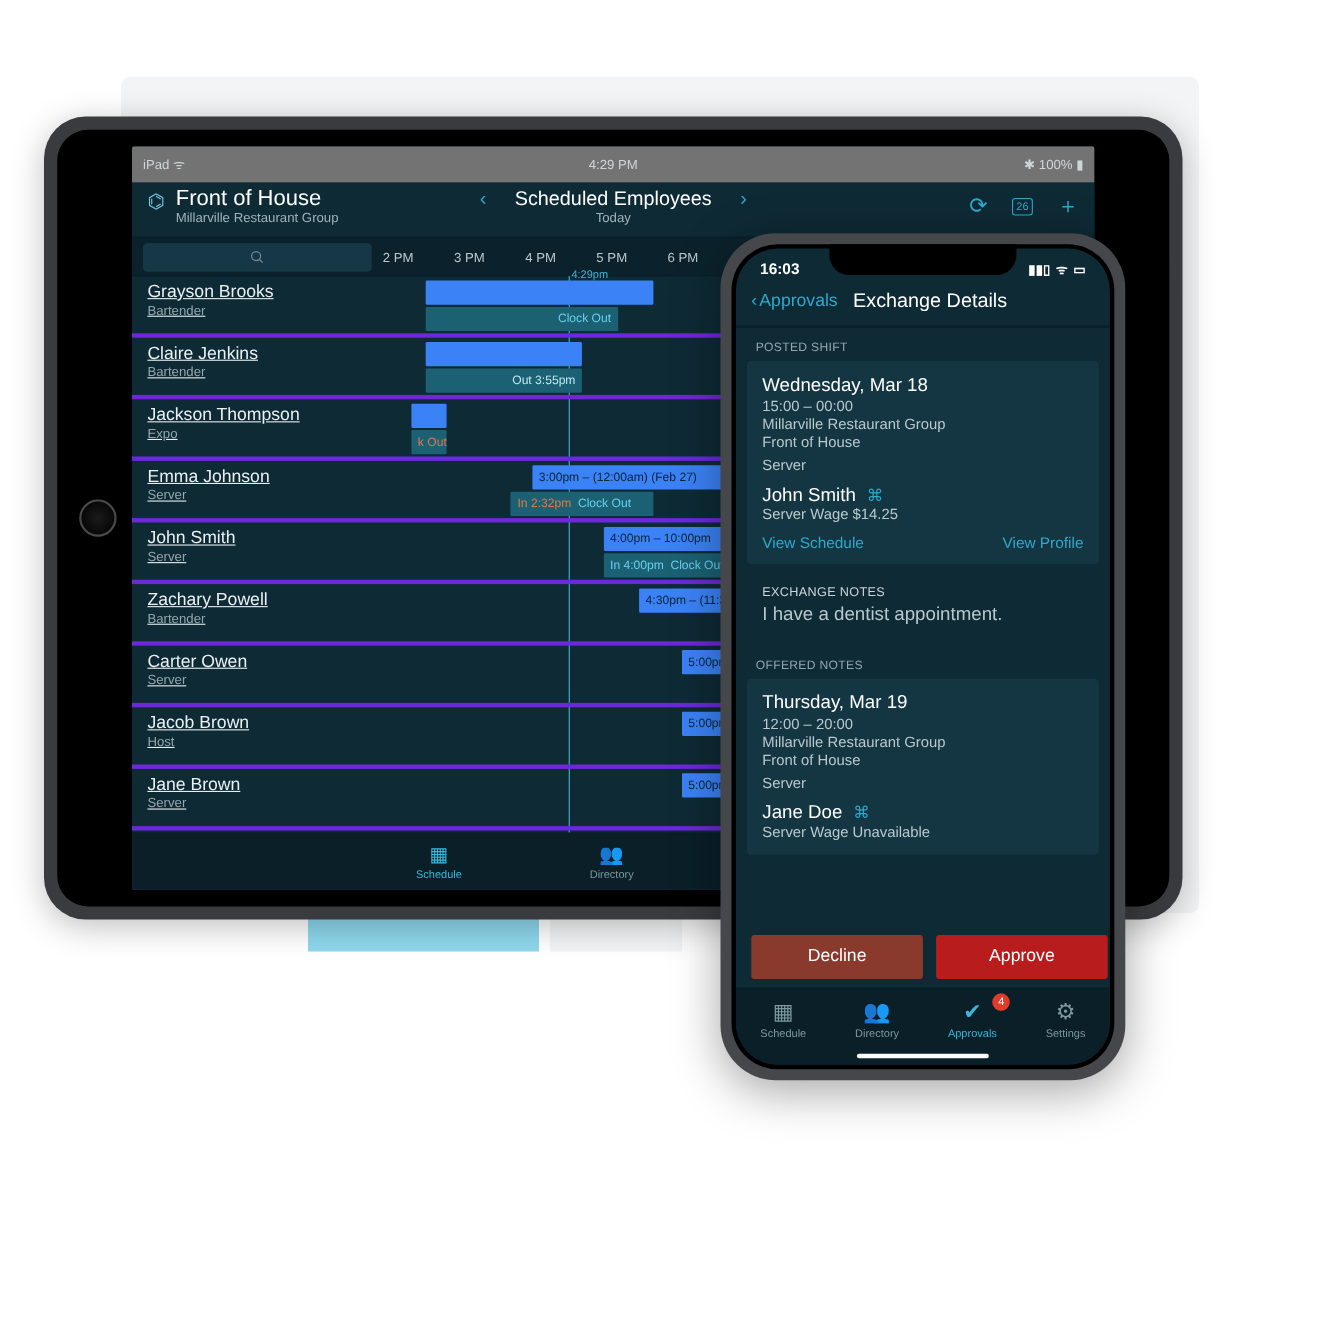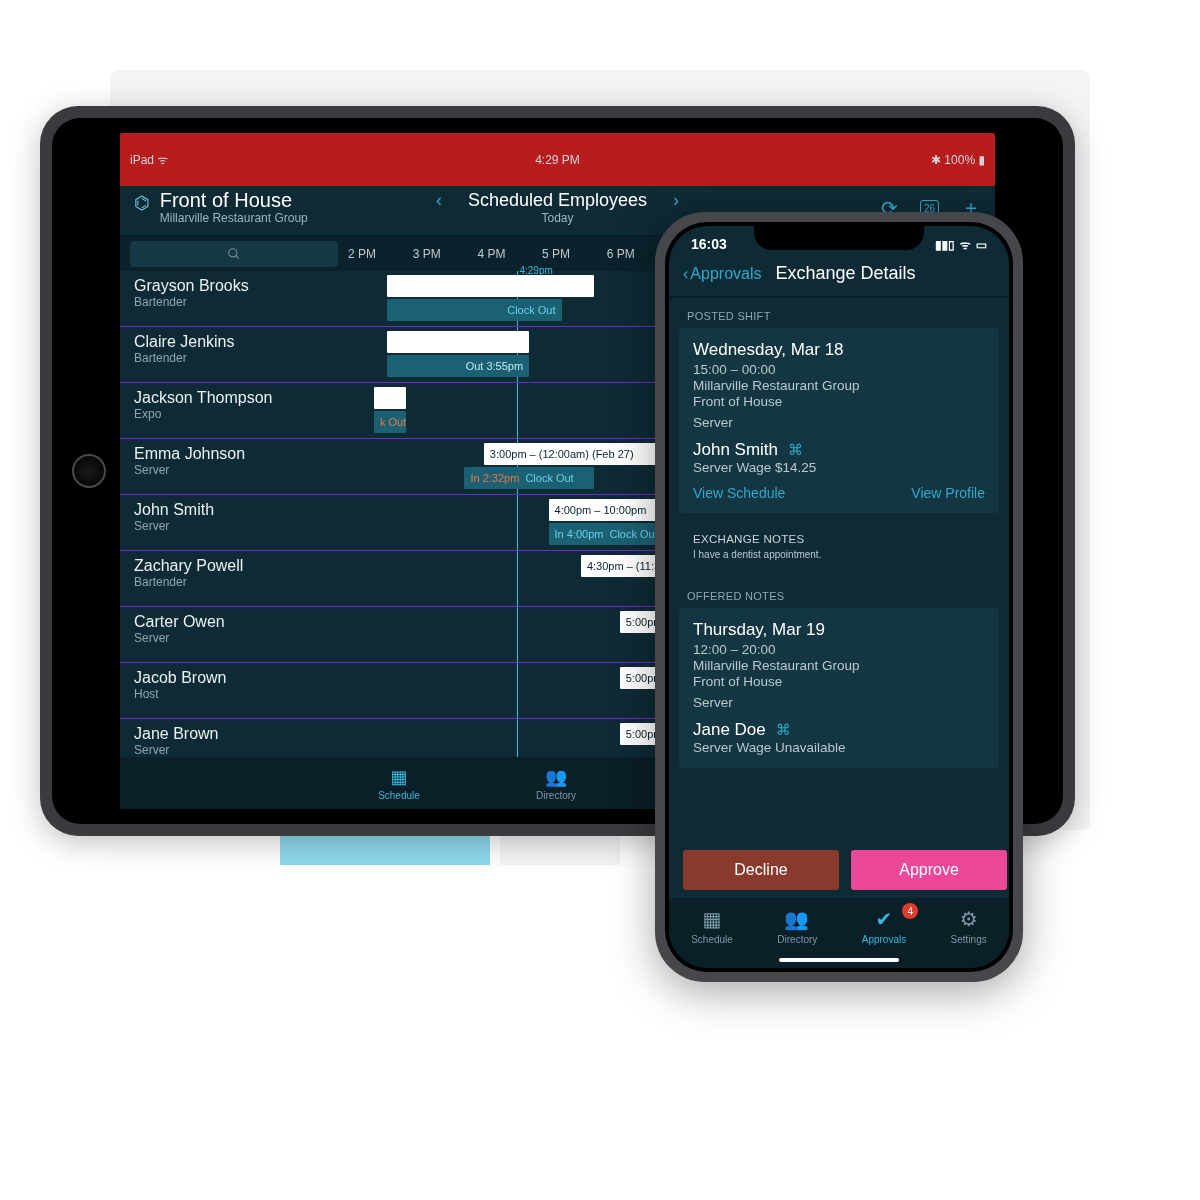--- a/index.html
+++ b/index.html
@@ -54,22 +54,22 @@
     width: 100%; height: 100%;
     background: #0e2a35;
     border-radius: 2px;
     position: relative;
     overflow: hidden;
     color: #e8eef0;
     font-size: 14px;
   }
   .statusbar {
     display:flex; justify-content:space-between; align-items:center;
-    padding: 18px 10px; font-size: 12px; color:#cfd6d8;
-    background:#b91c1c;
+    padding: 8px 10px; font-size: 12px; color:#cfd6d8;
+    background:#737373;
   }
   .statusbar span.time { position:absolute; left:50%; transform:translateX(-50%);}
   .ipad-header {
     display:flex; align-items:center; justify-content:space-between;
     padding: 4px 14px 10px 14px;
     border-bottom: 2px solid #07202a;
     background:#0e2a35;
     position: relative;
   }
   .hdr-left { display:flex; align-items:flex-start; gap:10px;}
@@ -96,30 +96,31 @@
   .time-cols { flex:1; display:flex; position:relative;}
   .time-col { flex:1; font-size:12px; color:#bcc9ce; text-align:left;}
   .time-marker-lbl { position:absolute; font-size:10px; color:#3fb6d6;}
   .sched-body {
     position: relative;
     height: 560px;
     overflow: hidden;
   }
   .sched-row {
     display:flex; align-items:stretch;
-    border-bottom:1px solid #6d28d9;
+    border-bottom:4px solid #6d28d9;
     height:56px;
     position:relative;
+    text-decoration:underline;
   }
   .emp-cell { width:228px; padding:6px 14px; }
   .emp-name { font-size:16px; color:#eaf1f3;}
   .emp-role { font-size:12px; color:#93a6ad;}
   .lane { flex:1; position:relative; }
   .bar { position:absolute; height:22px; border-radius:1px; display:flex; align-items:center; padding:0 6px; font-size:11px; white-space:nowrap; }
-  .bar.primary { background:#ffffff; color:#082432; top:4px;}
+  .bar.primary { background:#3b82f6; color:#082432; top:4px;}
   .bar.secondary { background:#1c6073; color:#bfe8f2; top:28px; gap:6px;}
   .now-line {
     position:absolute; top:0; bottom:0; width:1px; background:#3fb6d6;
   }
   .ipad-tabbar {
     position:absolute; bottom:0; left:0; right:0;
     height:52px; background:#0a1f28;
     display:flex; justify-content:space-around; align-items:center;
     border-top:1px solid #07202a;
     padding: 0 200px;
@@ -182,25 +183,25 @@
   }
   .card .big { font-size:17px; color:#fff; margin-bottom:2px;}
   .card .line { font-size:13.5px; color:#b9c8ce; margin-bottom:1px;}
   .person-row { display:flex; align-items:center; gap:10px; margin-top:10px;}
   .person-row .nm { font-size:17px; color:#fff;}
   .chat-ico { color:#2fa9cc; font-size:15px;}
   .links { display:flex; justify-content:space-between; margin-top:10px; font-size:14px;gap:44px;}
   .lnk { color:#2fa9cc;}
   .notes { margin:6px 10px 2px 10px; padding:10px 14px 4px 14px;}
   .notes .hd { font-size:11.5px; color:#cbd5d9; letter-spacing:.3px; margin-bottom:4px;}
-  .notes .txt { font-size:10px; color:#b9c8ce;}
+  .notes .txt { font-size:17px; color:#b9c8ce;}
   .action-row { display:flex; gap:12px; padding:10px 2px 8px 14px;}
   .btn { flex:1; height:40px; border-radius:3px; display:flex; align-items:center; justify-content:center; font-size:16px; color:#fff;}
   .btn.decline { background:#8a3a2d;}
-  .btn.approve { background:#ec4899;}
+  .btn.approve { background:#b91c1c;}
   .ph-tabbar { position:absolute; bottom:0; left:0; right:0;
     height:70px; background:#0a1f28; border-top:1px solid #07202a;
     display:flex; justify-content:space-around; align-items:flex-start; padding-top:8px;}
   .ph-tab { display:flex; flex-direction:column; align-items:center; font-size:10px; color:#7d98a1; gap:3px; position:relative;}
   .ph-tab.active { color:#39b8db;}
   .ph-tab .ico { font-size:20px;}
   .home-ind { position:absolute; bottom:6px; left:50%; transform:translateX(-50%);
     width:120px; height:4px; border-radius:3px; background:#fff;}
   
   .avail {

